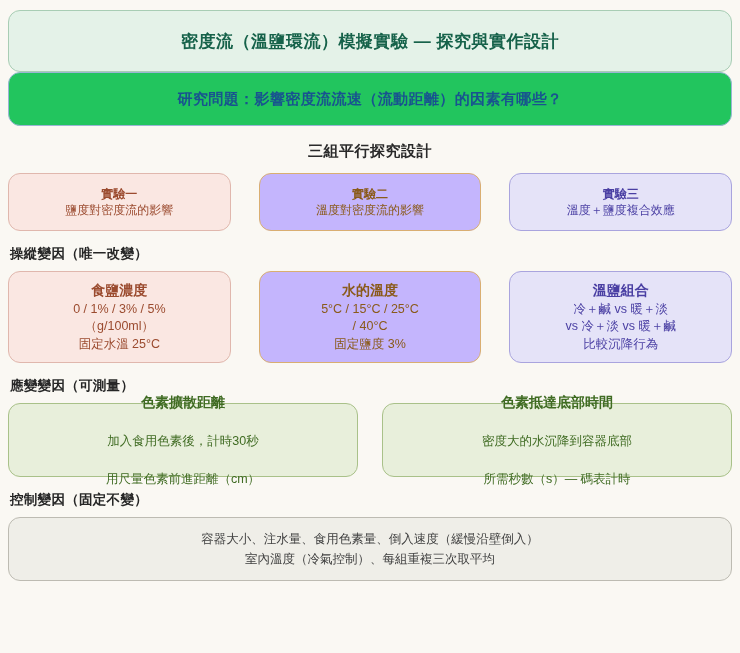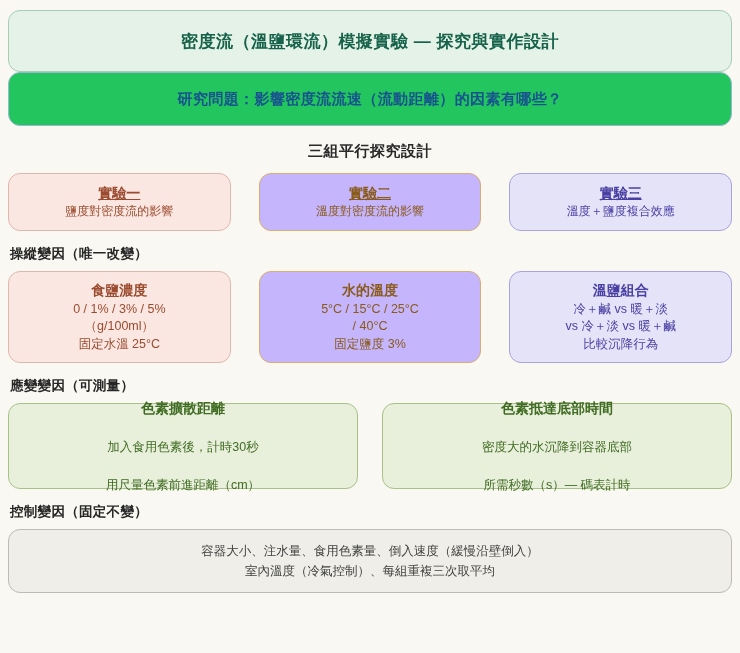--- a/index.html
+++ b/index.html
@@ -84,24 +84,23 @@
   
   .row3 {
     display: flex;
     gap: 28px;
     margin-bottom: 14px;
   }
   .row3 > .card { flex: 1 1 0; }
 
   .exp-card { height: 58px; padding: 4px 6px; }
   .exp-card .ttl {
-    font-size: 14px;
+    font-size: 12px;
     font-weight: bold;
     line-height: 1.35;
-    text-decoration: underline;
   }
   .exp-card .sub {
     font-size: 12px;
     line-height: 1.35;
   }
 
   .var-card { height: 92px; padding: 6px 8px; }
   .var-card .ttl {
     font-size: 14px;
     font-weight: bold;
@@ -128,21 +127,21 @@
   .pal-grey   { background: #efeee8; border-color: #bdbbb2; }
   .pal-grey .ln { color: #404040; }
 
   
   .row2 {
     display: flex;
     gap: 24px;
     margin-bottom: 14px;
   }
   .row2 > .card { flex: 1 1 0; }
-  .dep-card { height: 86px; padding: 6px 8px; align-items: center; }
+  .dep-card { height: 74px; padding: 6px 8px; align-items: center; }
   .dep-card .ttl {
     font-size: 14px;
     font-weight: bold;
     line-height: 1.5;
   }
   .dep-card .ln {
     font-size: 12.5px;
     line-height: 1.5;
     margin-top: 19px;
   }

